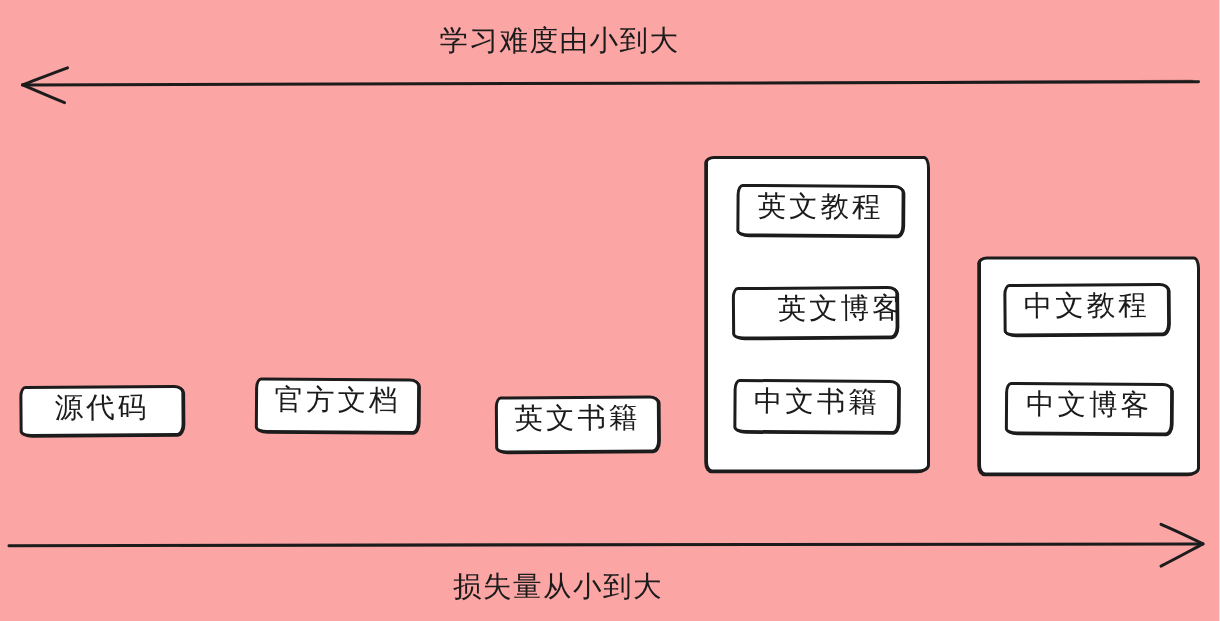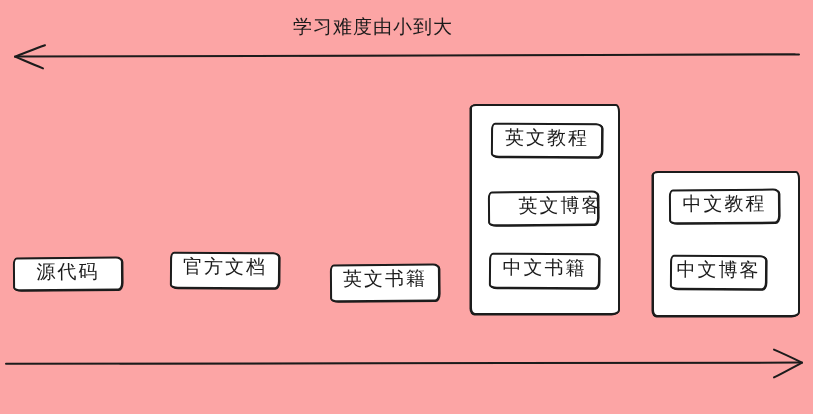--- a/index.html
+++ b/index.html
@@ -111,19 +111,20 @@
     </div>
     <div class="sketch-box r-pos" style="left:17px; top:147px; width:111px; height:36px;">
       <span>中文书籍</span>
     </div>
   </div>
 
   <div class="group-box" style="left:652px; top:171px; width:148px; height:146px;">
     <div class="sketch-box r-neg" style="left:15px; top:16px; width:111px; height:35px;">
       <span>中文教程</span>
     </div>
-    <div class="sketch-box r-pos" style="left:16px; top:82px; width:97px; height:35px;">
+    <div class="sketch-box r-pos" style="left:16px; top:82px; width:112px; height:35px;">
       <span>中文博客</span>
     </div>
   </div>
 
+  <div class="axis-label" style="left:372px; top:378px;">损失量从小到大</div>
 
 </div>
 
 </body></html>

